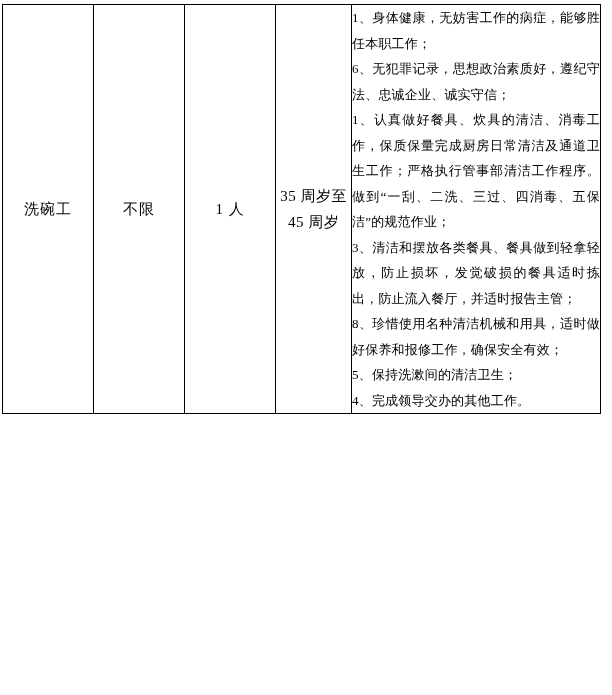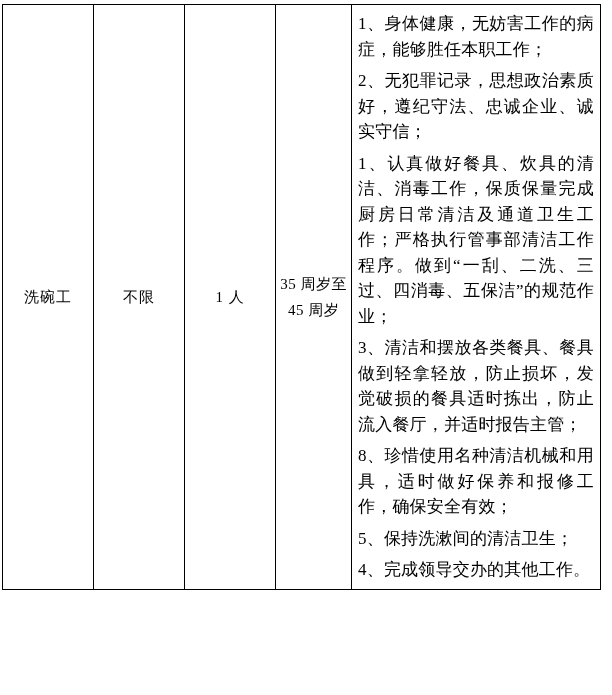--- a/index.html
+++ b/index.html
@@ -52,44 +52,44 @@
   .req-cell {
     vertical-align: top;
     padding: 6px 10px 6px 9px;
   }
   .req-list {
     margin: 0;
     padding: 0;
     list-style: none;
   }
   .req-list li {
-    font-size: 17px;
+    font-size: 13px;
     line-height: 25.5px;
     text-align: justify;
     text-justify: inter-ideograph;
     letter-spacing: 0.2px;
-    margin: 6px;
+    margin: 0;
     padding: 0;
   }
 </style>
 </head>
 <body>
 
 <div class="sheet">
   <table class="job-table">
     <tbody>
       <tr>
         <td class="col-position cell-center">洗碗工</td>
         <td class="col-gender cell-center">不限</td>
         <td class="col-count cell-center">1 人</td>
         <td class="col-age cell-age">35 周岁至 45 周岁</td>
         <td class="col-req req-cell">
           <ul class="req-list">
             <li>1、身体健康，无妨害工作的病症，能够胜任本职工作；</li>
-            <li>2、无犯罪记录，思想政治素质好，遵纪守法、忠诚企业、诚实守信；</li>
+            <li>6、无犯罪记录，思想政治素质好，遵纪守法、忠诚企业、诚实守信；</li>
             <li>1、认真做好餐具、炊具的清洁、消毒工作，保质保量完成厨房日常清洁及通道卫生工作；严格执行管事部清洁工作程序。做到“一刮、二洗、三过、四消毒、五保洁”的规范作业；</li>
             <li>3、清洁和摆放各类餐具、餐具做到轻拿轻放，防止损坏，发觉破损的餐具适时拣出，防止流入餐厅，并适时报告主管；</li>
             <li>8、珍惜使用名种清洁机械和用具，适时做好保养和报修工作，确保安全有效；</li>
             <li>5、保持洗漱间的清洁卫生；</li>
             <li>4、完成领导交办的其他工作。</li>
           </ul>
         </td>
       </tr>
     </tbody>
   </table>

